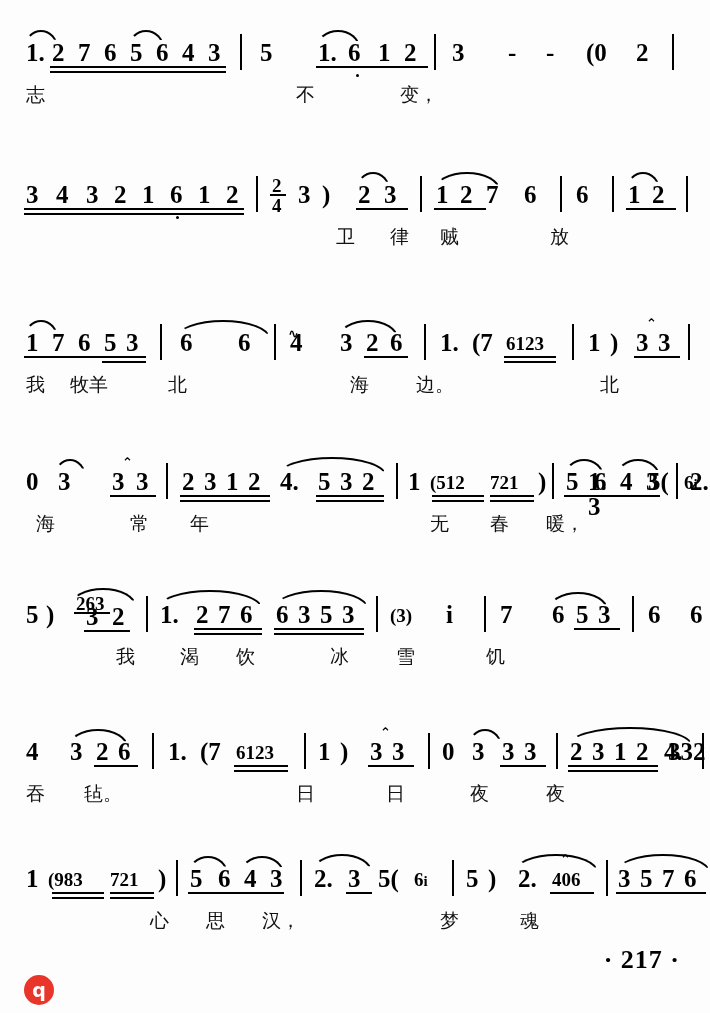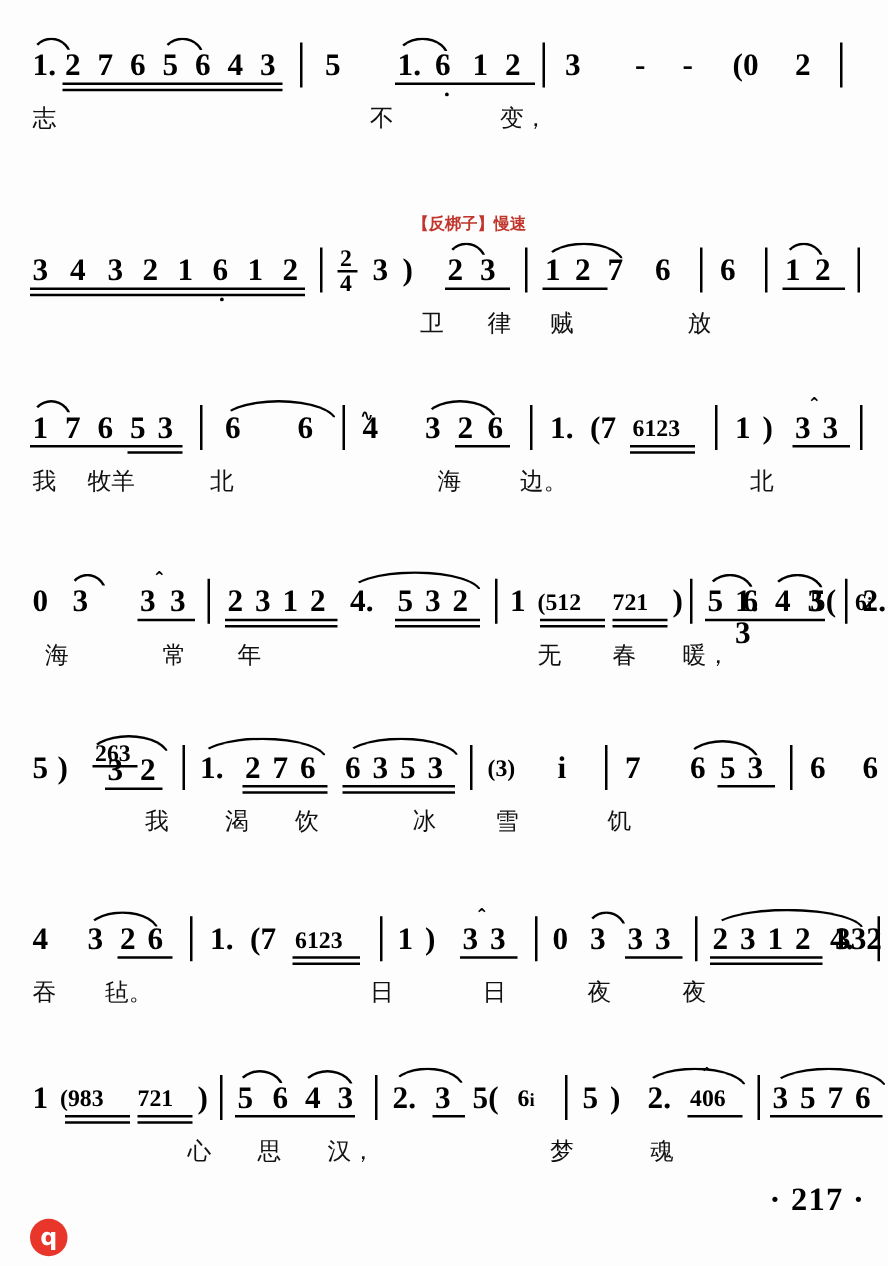--- a/index.html
+++ b/index.html
@@ -95,21 +95,21 @@
     position: absolute;
     font-family: "DejaVu Sans", sans-serif;
     font-size: 13px;
     font-weight: 700;
     color: #000;
   }
 
   
   .page-number {
     position: absolute;
-    right: 18px;
+    right: 30px;
     bottom: 38px;
     font-family: "Liberation Serif", serif;
     font-size: 26px;
     font-weight: 700;
     letter-spacing: 1px;
   }
 
   
   .watermark {
     position: absolute;
@@ -180,23 +180,20 @@
       <span class="bar" style="left:672px;"></span>
     </div>
     <div class="lyrics-row">
       <span class="ly" style="left:26px;">志</span>
       <span class="ly" style="left:296px;">不</span>
       <span class="ly" style="left:400px;">变，</span>
     </div>
   </div>
 
   <div class="system" style="top:168px;">
-    <div style="position:relative;height:22px;">
-      <span class="mark" style="left:330px;top:2px;color:#c0362c;">【反梆子】慢速</span>
-    </div>
     <div class="notes-row">
       <span class="n" style="left:26px;">3</span>
       <span class="n" style="left:56px;">4</span>
       <span class="n" style="left:86px;">3</span>
       <span class="n" style="left:114px;">2</span>
       <span class="n" style="left:142px;">1</span>
       <span class="n" style="left:170px;">6</span>
       <span class="n" style="left:198px;">1</span>
       <span class="n" style="left:226px;">2</span>
       <span class="beam" style="left:24px;top:40px;width:220px;"></span>

